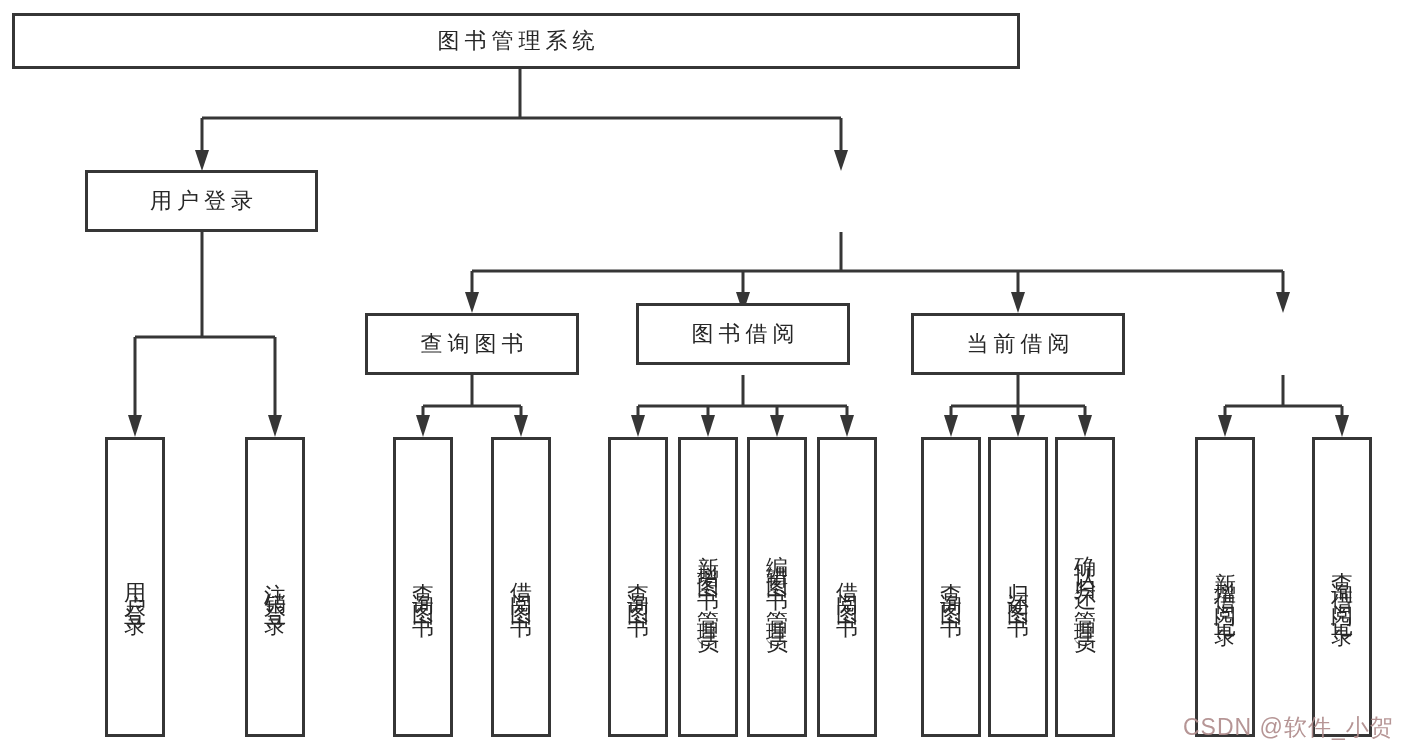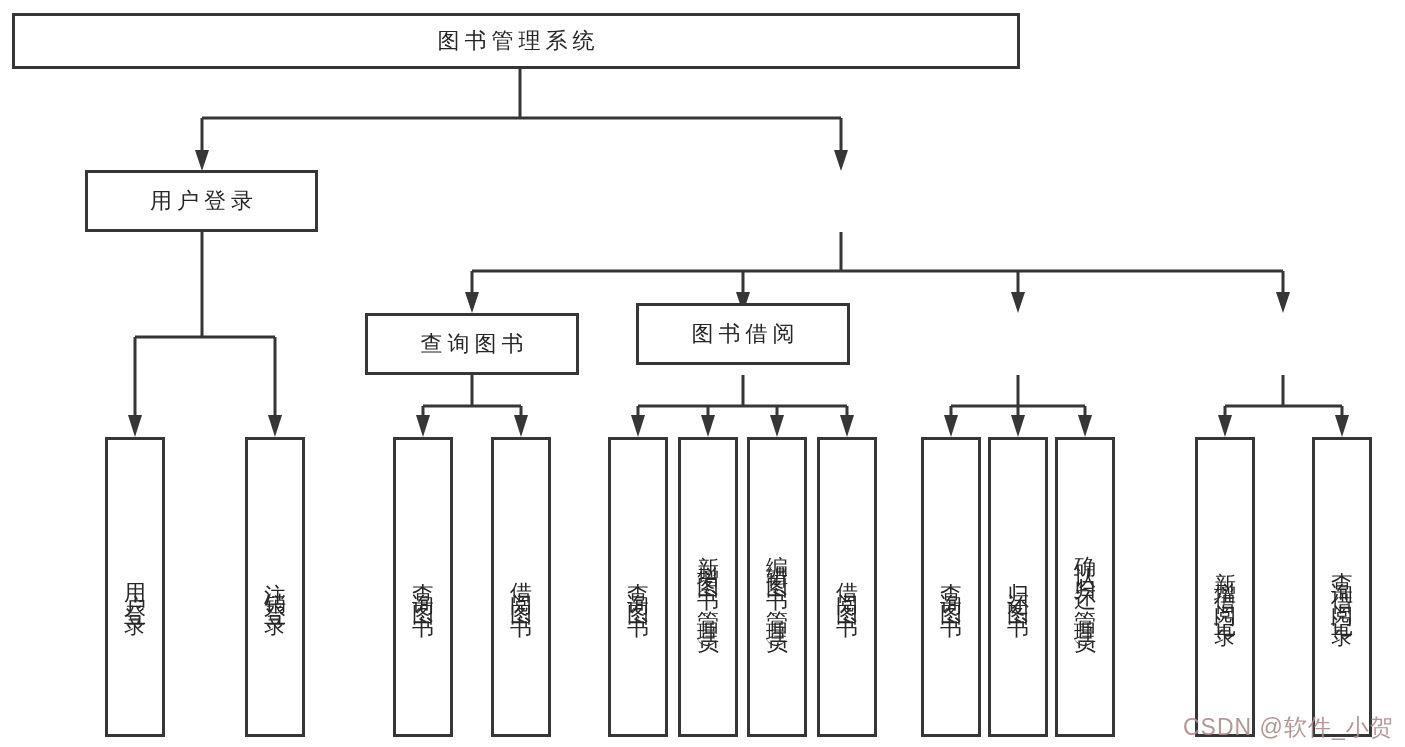--- a/index.html
+++ b/index.html
@@ -52,20 +52,21 @@
       <polygon points="1335,415 1349,415 1342,437"></polygon>
     </g>
   </svg>
 
   <div class="box" style="left:12px;top:13px;width:1008px;height:56px">图书管理系统</div>
 
   <div class="box" style="left:85px;top:170px;width:233px;height:62px">用户登录</div>
 
   <div class="box" style="left:365px;top:313px;width:214px;height:62px">查询图书</div>
   <div class="box" style="left:636px;top:303px;width:214px;height:62px">图书借阅</div>
+  <div class="box" style="left:911px;top:313px;width:214px;height:62px">当前借阅</div>
 
   <div class="box leaf" style="left:105px">用户登录</div>
   <div class="box leaf" style="left:245px">注销登录</div>
 
   <div class="box leaf" style="left:393px">查询图书</div>
   <div class="box leaf" style="left:491px">借阅图书</div>
 
   <div class="box leaf" style="left:608px">查询图书</div>
   <div class="box leaf" style="left:678px">新增图书（管理员）</div>
   <div class="box leaf" style="left:747px">编辑图书（管理员）</div>

